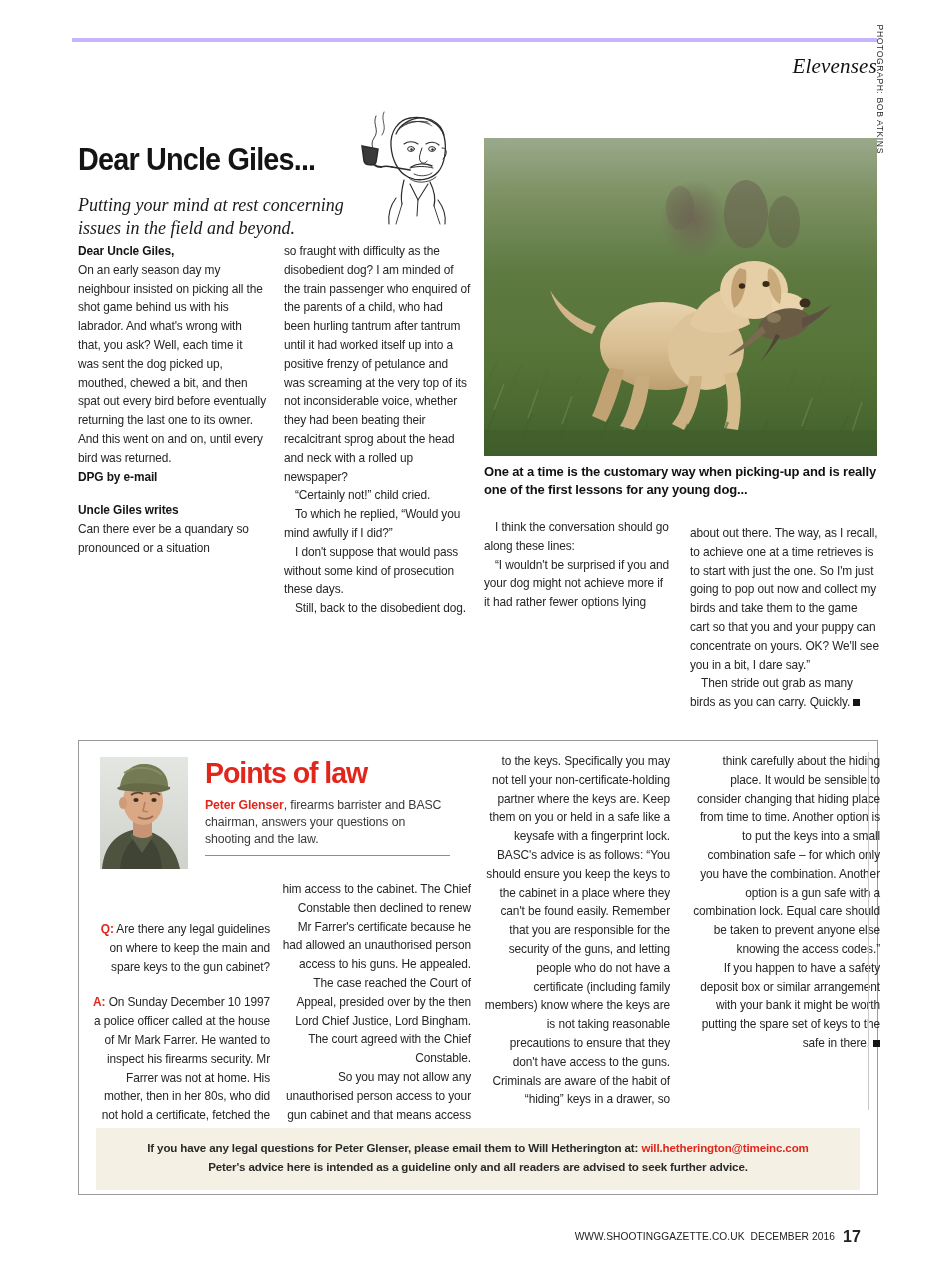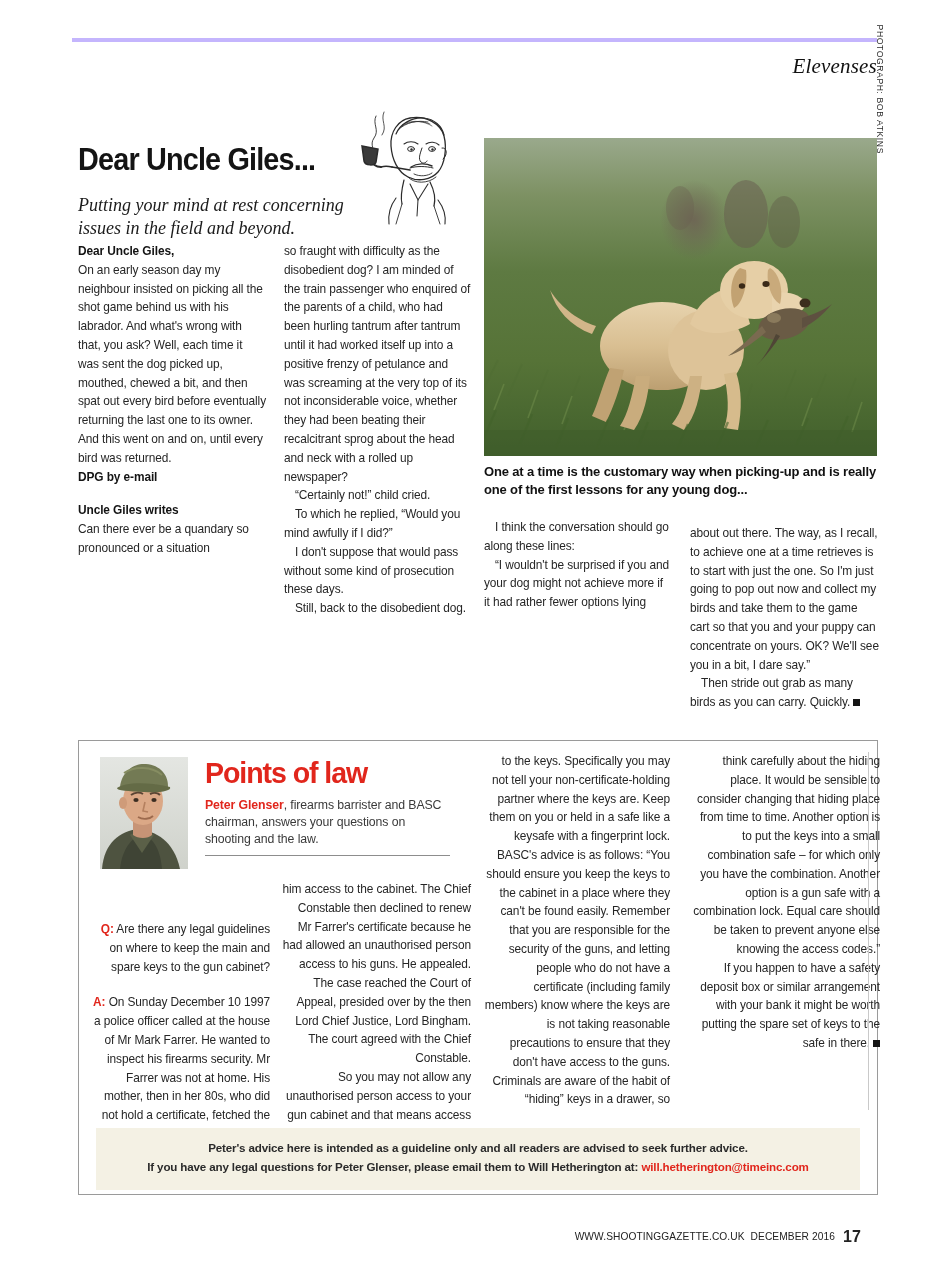--- a/index.html
+++ b/index.html
@@ -505,22 +505,22 @@
   </div>
 
   <div class="pol-col" id="pol-col-4">
     <p>think carefully about the hiding place. It would be sensible to consider changing that hiding place from time to time. Another option is to put the keys into a small combination safe – for which only you have the combination. Another option is a gun safe with a combination lock. Equal care should be taken to prevent anyone else knowing the access codes.”</p>
     <p class="ind"><span>If you happen to have a safety deposit box or similar arrangement with your bank it might be worth putting the spare set of keys to the safe in there.</span><span class="endmark"></span></p>
   </div>
 
   <div class="pol-divider"></div>
 
   <div class="disclaimer">
+    <div><span>If you have any legal questions for Peter Glenser, please email them to Will Hetherington at: </span><span class="email">will.hetherington@timeinc.com</span></div>
     <div>Peter's advice here is intended as a guideline only and all readers are advised to seek further advice.</div>
-    <div><span>If you have any legal questions for Peter Glenser, please email them to Will Hetherington at: </span><span class="email">will.hetherington@timeinc.com</span></div>
   </div>
 
   <div class="page-footer">
     <span>WWW.SHOOTINGGAZETTE.CO.UK</span>&nbsp;
     <span>DECEMBER 2016</span>
     <span class="pageno">17</span>
   </div>
 
 </div>
 

